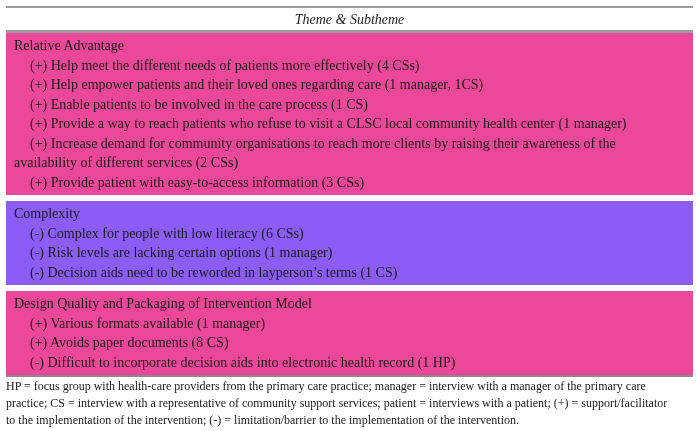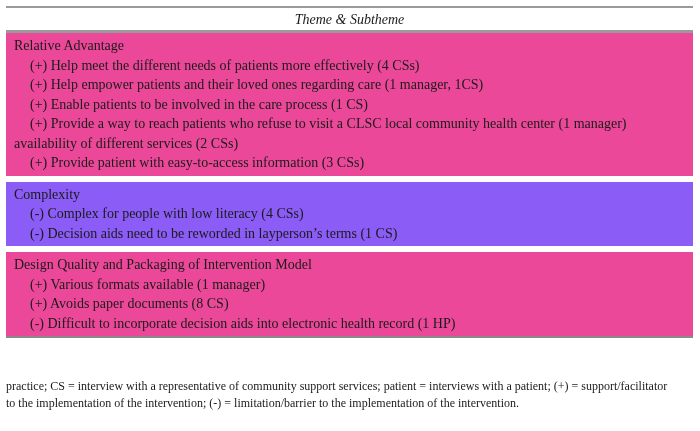--- a/index.html
+++ b/index.html
@@ -35,37 +35,39 @@
   <div class="top-rule"></div>
   <div class="header">Theme &amp; Subtheme</div>
   <div class="header-rule"></div>
 
   <div class="section shaded">
     <div class="theme">Relative Advantage</div>
     <div class="item"><span>(+) Help meet the different needs of patients more effectively (4 CSs)</span></div>
     <div class="item"><span>(+) Help empower patients and their loved ones regarding care (1 manager, 1CS)</span></div>
     <div class="item"><span>(+) Enable patients to be involved in the care process (1 CS)</span></div>
     <div class="item"><span>(+) Provide a way to reach patients who refuse to visit a CLSC local community health center (1 manager)</span></div>
-    <div class="item"><span class="cont">availability of different services (2 CSs)</span></div>
+    <div class="item"><span>(+) Increase demand for community organisations to reach more clients by raising their awareness of the</span><span class="cont">availability of different services (2 CSs)</span></div>
     <div class="item"><span>(+) Provide patient with easy-to-access information (3 CSs)</span></div>
   </div>
   <div class="gap"></div>
 
   <div class="section plain">
     <div class="theme">Complexity</div>
-    <div class="item"><span>(-) Complex for people with low literacy (4 CSs)</span></div>
+    <div class="item"><span>(-) Complex for people with low literacy (6 CSs)</span></div>
+    <div class="item"><span>(-) Risk levels are lacking certain options (1 manager)</span></div>
     <div class="item"><span>(-) Decision aids need to be reworded in layperson’s terms (1 CS)</span></div>
   </div>
   <div class="gap"></div>
 
   <div class="section shaded">
     <div class="theme">Design Quality and Packaging of Intervention Model</div>
     <div class="item"><span>(+) Various formats available (1 manager)</span></div>
     <div class="item"><span>(+) Avoids paper documents (8 CS)</span></div>
     <div class="item"><span>(-) Difficult to incorporate decision aids into electronic health record (1 HP)</span></div>
   </div>
   <div class="bottom-rule"></div>
 </div>
 
 <div class="footnote">
+  <div>HP = focus group with health-care providers from the primary care practice; manager = interview with a manager of the primary care</div>
   <div>practice; CS = interview with a representative of community support services; patient = interviews with a patient; (+) = support/facilitator</div>
   <div>to the implementation of the intervention; (-) = limitation/barrier to the implementation of the intervention.</div>
 </div>
 
 </body></html>

